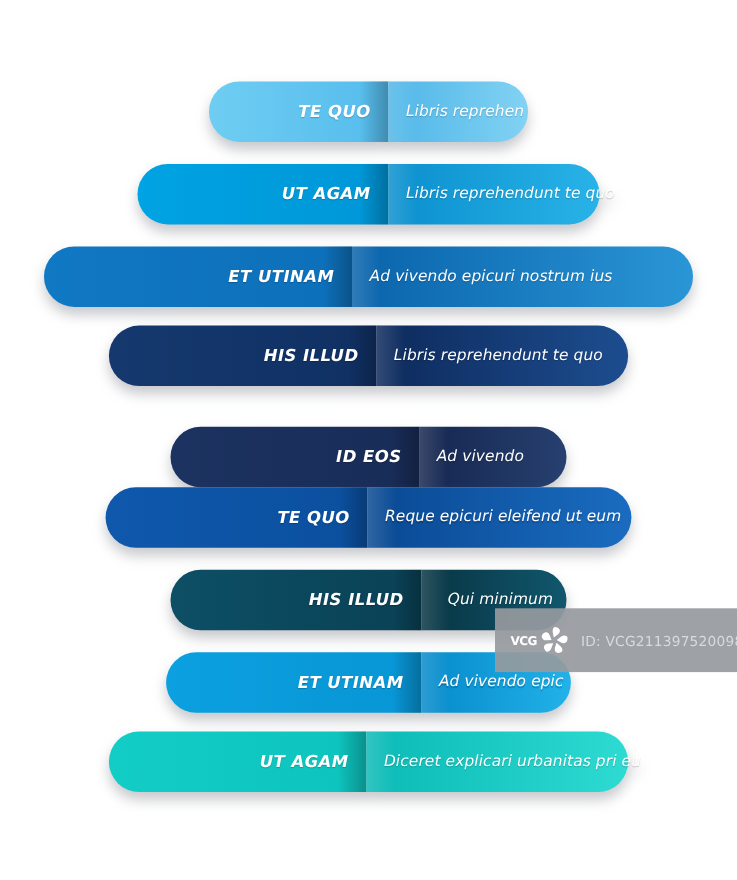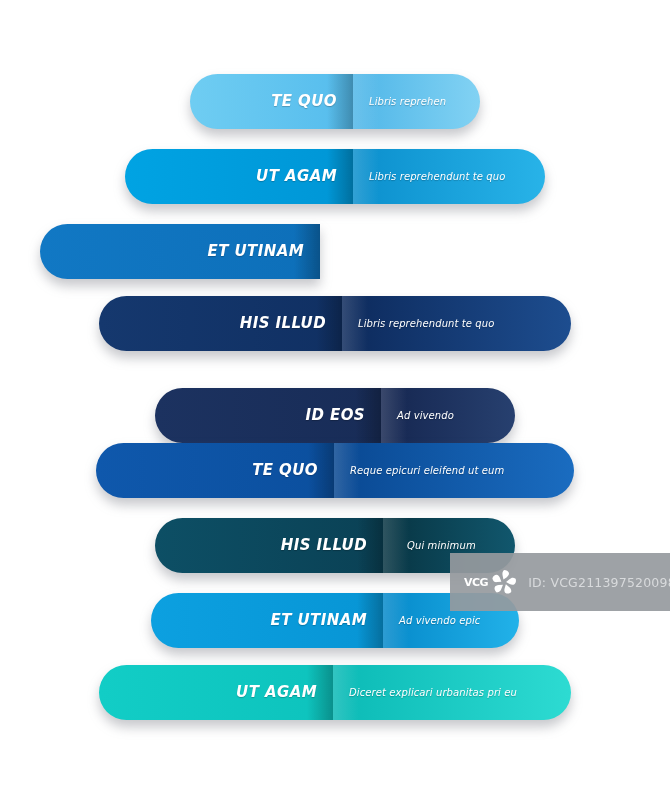--- a/index.html
+++ b/index.html
@@ -96,21 +96,21 @@
     letter-spacing: 0.4px;
     white-space: nowrap;
     text-shadow: 0 1px 1px rgba(0,0,0,0.22);
   }
   .desc {
     position: relative;
     z-index: 3;
     color: #ffffff;
     font-style: italic;
     font-weight: normal;
-    font-size: 10px;
+    font-size: 14px;
     letter-spacing: 0.1px;
     white-space: nowrap;
     text-shadow: 0 1px 1px rgba(0,0,0,0.22);
   }
 
   
   #watermark {
     position: absolute;
     left: 450px;
     top: 553px;
@@ -167,20 +167,23 @@
         </div>
         <div class="half-right" style="width: 192px; background: linear-gradient(to right, rgb(11, 143, 205) 0%, rgb(40, 179, 232) 100%);">
           <span class="desc">Libris reprehendunt te quo</span>
         </div>
       </div>
     </div>
     <div class="row" style="top: 222px;">
       <div class="ribbon" style="width: 590px;">
         <div class="half-left" style="width: 280px; background: linear-gradient(to right, rgb(17, 120, 196) 0%, rgb(13, 111, 185) 100%);">
           <span class="label">ET UTINAM</span>
+        </div>
+        <div class="half-right" style="width: 310px; background: linear-gradient(to right, rgb(10, 99, 171) 0%, rgb(42, 150, 214) 100%);">
+          <span class="desc">Ad vivendo epicuri nostrum ius</span>
         </div>
       </div>
     </div>
     <div class="row" style="top: 294px;">
       <div class="ribbon" style="width: 472px;">
         <div class="half-left" style="width: 243px; background: linear-gradient(to right, rgb(21, 56, 110) 0%, rgb(16, 48, 99) 100%);">
           <span class="label">HIS ILLUD</span>
         </div>
         <div class="half-right" style="width: 229px; background: linear-gradient(to right, rgb(13, 42, 92) 0%, rgb(29, 77, 143) 100%);">
           <span class="desc">Libris reprehendunt te quo</span>

